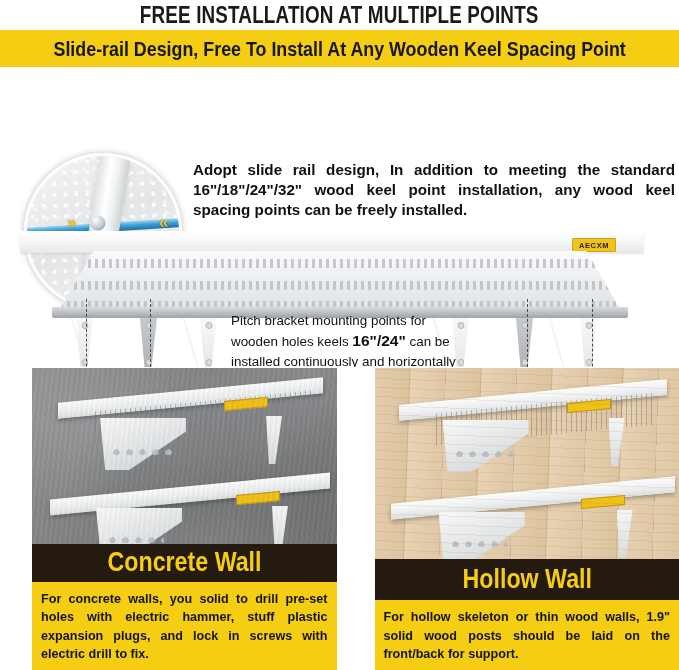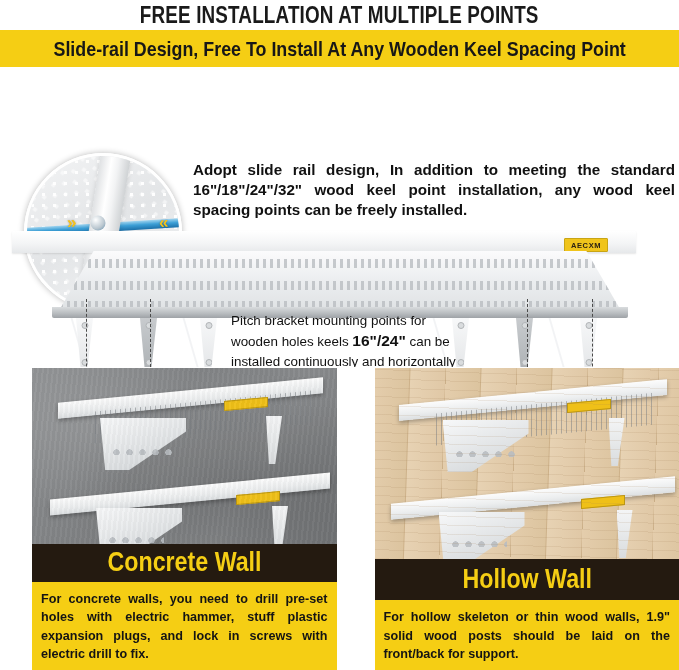--- a/index.html
+++ b/index.html
@@ -106,21 +106,21 @@
   .mag-arrow.right{right:9%;}
   .mag-knob{
     position:absolute;left:47%;top:44%;
     width:15px;height:15px;border-radius:50%;
     background:radial-gradient(circle at 35% 30%,#ffffff,#b9c6cf 60%,#5d8aa8);
     transform:translate(-50%,-50%);
   }
   
   .shelf-wrap{position:absolute;left:0;top:160px;width:679px;height:140px;}
   .shelf-top{
-    position:absolute;left:12px;top:4px;
+    position:absolute;left:20px;top:4px;
     width:624px;height:22px;
     background:linear-gradient(180deg,#ffffff 0%,#f4f5f6 55%,#e6e8ea 100%);
     border-radius:2px 2px 0 0;
     box-shadow:0 1px 2px rgba(0,0,0,.10);
   }
   .shelf-deck{
     position:absolute;left:60px;top:24px;
     width:560px;height:58px;
     background:linear-gradient(180deg,#fbfbfc 0%,#eceef0 50%,#e0e3e5 100%);
     clip-path:polygon(6% 0%,94% 0%,100% 100%,0% 100%);
@@ -374,21 +374,21 @@
         <div class="board"></div>
         <div class="pbadge" style="left:186px;top:7px;"></div>
         <div class="arm curve" style="left:46px;top:22px;"></div>
         <div class="holes" style="left:56px;top:48px;width:58px;"></div>
         <div class="arm" style="left:222px;top:20px;"></div>
       </div>
     </div>
     <div class="cap-head">
       <span>Concrete Wall</span>
     </div>
-    <div class="cap-body">For concrete walls, you need to drill pre-set holes with electric hammer, stuff plastic expansion plugs, and lock in screws with electric drill to fix.</div>
+    <div class="cap-body">For concrete walls, you solid to drill pre-set holes with electric hammer, stuff plastic expansion plugs, and lock in screws with electric drill to fix.</div>
   </div>
 
   <div class="panel">
     <div class="photo wood">
       <div class="ps" style="left:24px;top:24px;width:268px;height:70px;">
         <div class="board"></div>
         <div class="netdeck"></div>
         <div class="pbadge" style="left:168px;top:9px;"></div>
         <div class="arm curve" style="left:44px;top:28px;"></div>
         <div class="holes" style="left:54px;top:56px;width:62px;"></div>

